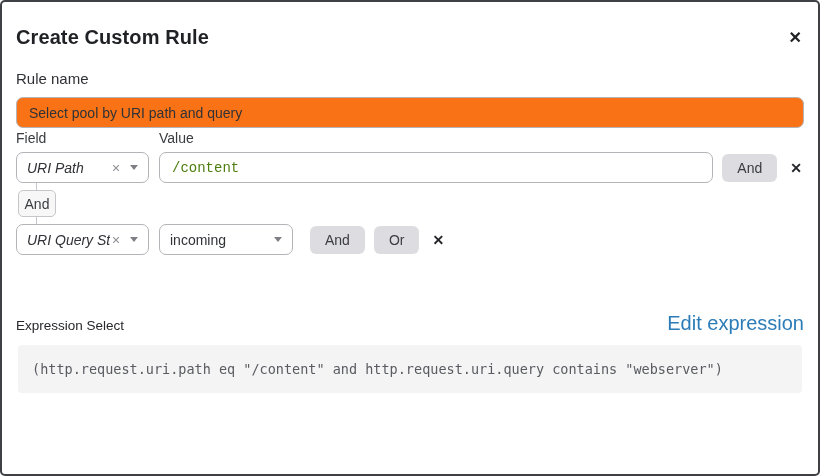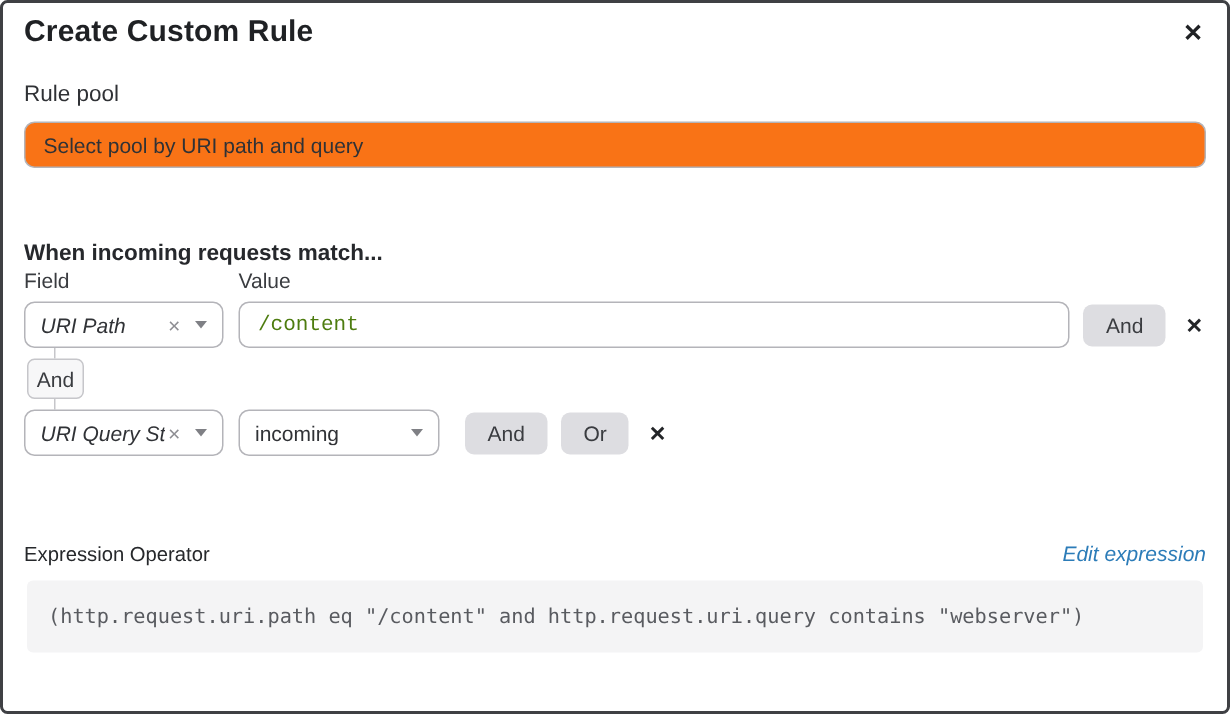--- a/index.html
+++ b/index.html
@@ -12,21 +12,21 @@
   .modal {
     width: 820px; height: 476px;
     background: #ffffff;
     border: 2px solid #3f4044;
     border-radius: 5px;
     padding: 8px 14px 14px 14px;
     position: relative;
     overflow: hidden;
   }
   
-  .header { display: flex; justify-content: space-between; align-items: flex-end; margin-top: 0; }
+  .header { display: flex; justify-content: space-between; align-items: flex-start; margin-top: 16px; }
   .title { font-size: 20px; font-weight: 700; color: #1f2124; letter-spacing: 0.1px; }
   .close-btn {
     background: none; border: none; cursor: pointer;
     font-size: 16px; font-weight: 600; color: #202225;
     line-height: 1; padding: 2px 2px; margin-top: 2px;
   }
   
   .rule-section { margin-top: 21px; }
   .field-label { font-size: 15px; color: #2f3135; }
   .hint { font-size: 14px; color: #9d9da2; margin-top: 5px; }
@@ -83,45 +83,44 @@
   .vline { width: 1px; height: 7px; background: #c6c6ca; margin-left: 20px; }
   .and-badge {
     width: 38px; height: 27px; margin-left: 2px;
     border: 1px solid #c6c6ca; border-radius: 5px; background: #f7f7f8;
     display: flex; align-items: center; justify-content: center;
     font-size: 14px; color: #3a3c40;
   }
   
   .expr-header { display: flex; justify-content: space-between; align-items: baseline; margin-top: 57px; }
   .expr-label { font-size: 13.5px; color: #26282b; }
-  .edit-link { font-size: 14px; color: #2c7cb8; text-decoration: none; cursor: pointer; font-style: italic; }
+  .edit-link { font-size: 20px; color: #2c7cb8; text-decoration: none; cursor: pointer; }
   .code-box {
     margin-top: 10px; margin-left: 2px; margin-right: 2px;
     background: #f4f4f5; border-radius: 4px;
     padding: 16px 14px;
     font-family: "DejaVu Sans Mono", "Liberation Mono", monospace;
     font-size: 13.5px; color: #595b60; white-space: nowrap; overflow: hidden;
   }
 </style>
 </head>
 <body>
 
 <div class="modal">
 
   <div class="header">
     <div class="title">Create Custom Rule</div>
     <button class="close-btn">✕</button>
   </div>
 
   <div class="rule-section">
-    <div class="field-label">Rule pool</div>
+    <div class="field-label">Rule name</div>
     <input class="text-field" type="text" value="Select pool by URI path and query" style="">
   </div>
 
-  <div class="match-heading">When incoming requests match...</div>
 
   <div class="col-labels">
     <div class="col-field">Field</div>
     <div class="col-value">Value</div>
   </div>
 
   <div class="rule-row">
     <div class="select select-field">
       <span class="sel-text">URI Path</span>
       <span class="sel-clear">×</span>
@@ -147,18 +146,18 @@
     <div class="select select-operator">
       <span class="sel-text">incoming</span>
       <span class="caret"></span>
     </div>
     <button class="conj-btn">And</button>
     <button class="conj-btn">Or</button>
     <button class="delete-btn">✕</button>
   </div>
 
   <div class="expr-header">
-    <div class="expr-label">Expression Operator</div>
+    <div class="expr-label">Expression Select</div>
     <a class="edit-link">Edit expression</a>
   </div>
   <div class="code-box">(http.request.uri.path eq "/content" and http.request.uri.query contains "webserver")</div>
 
 </div>
 
 </body></html>

